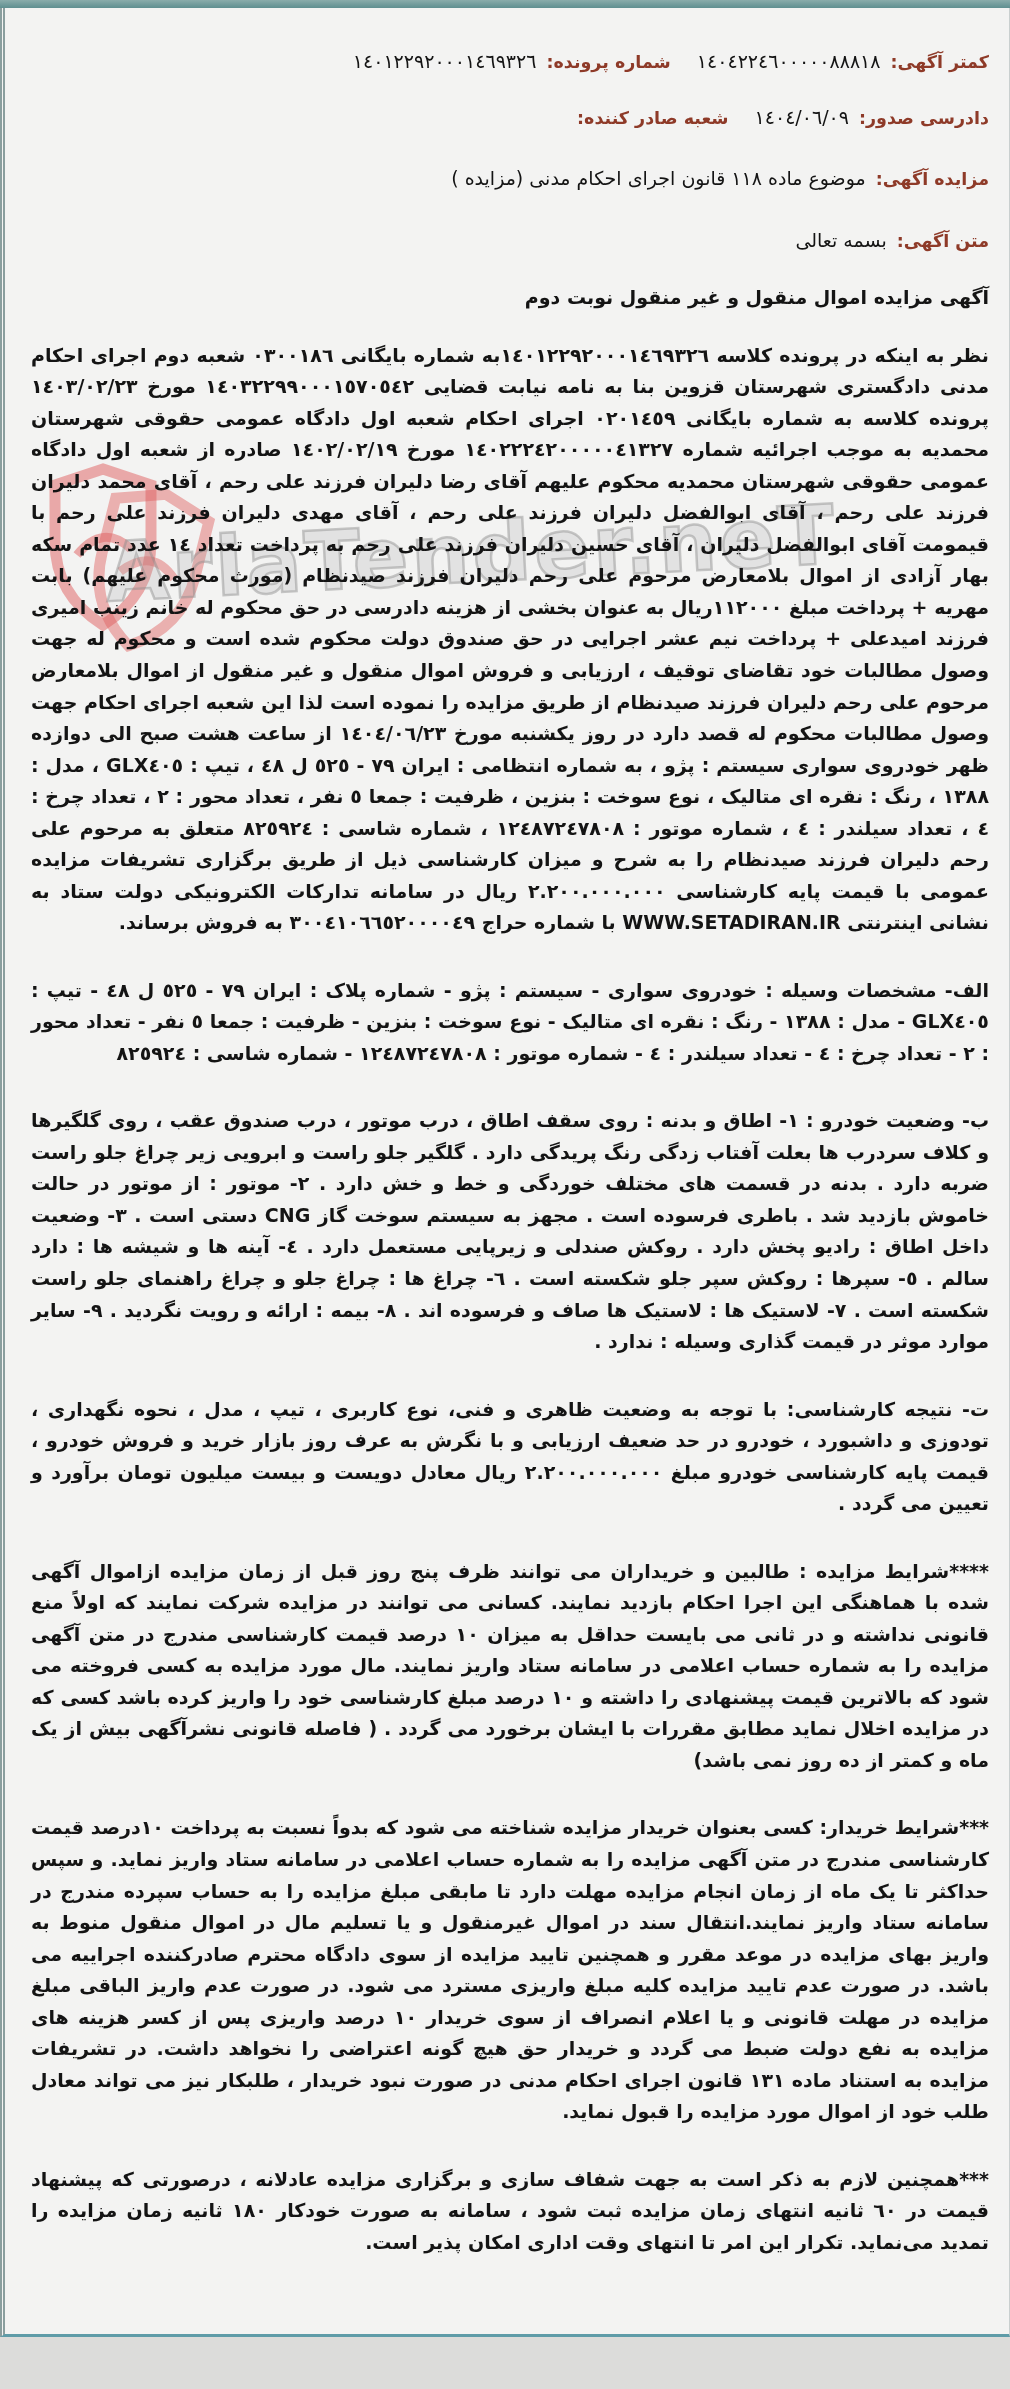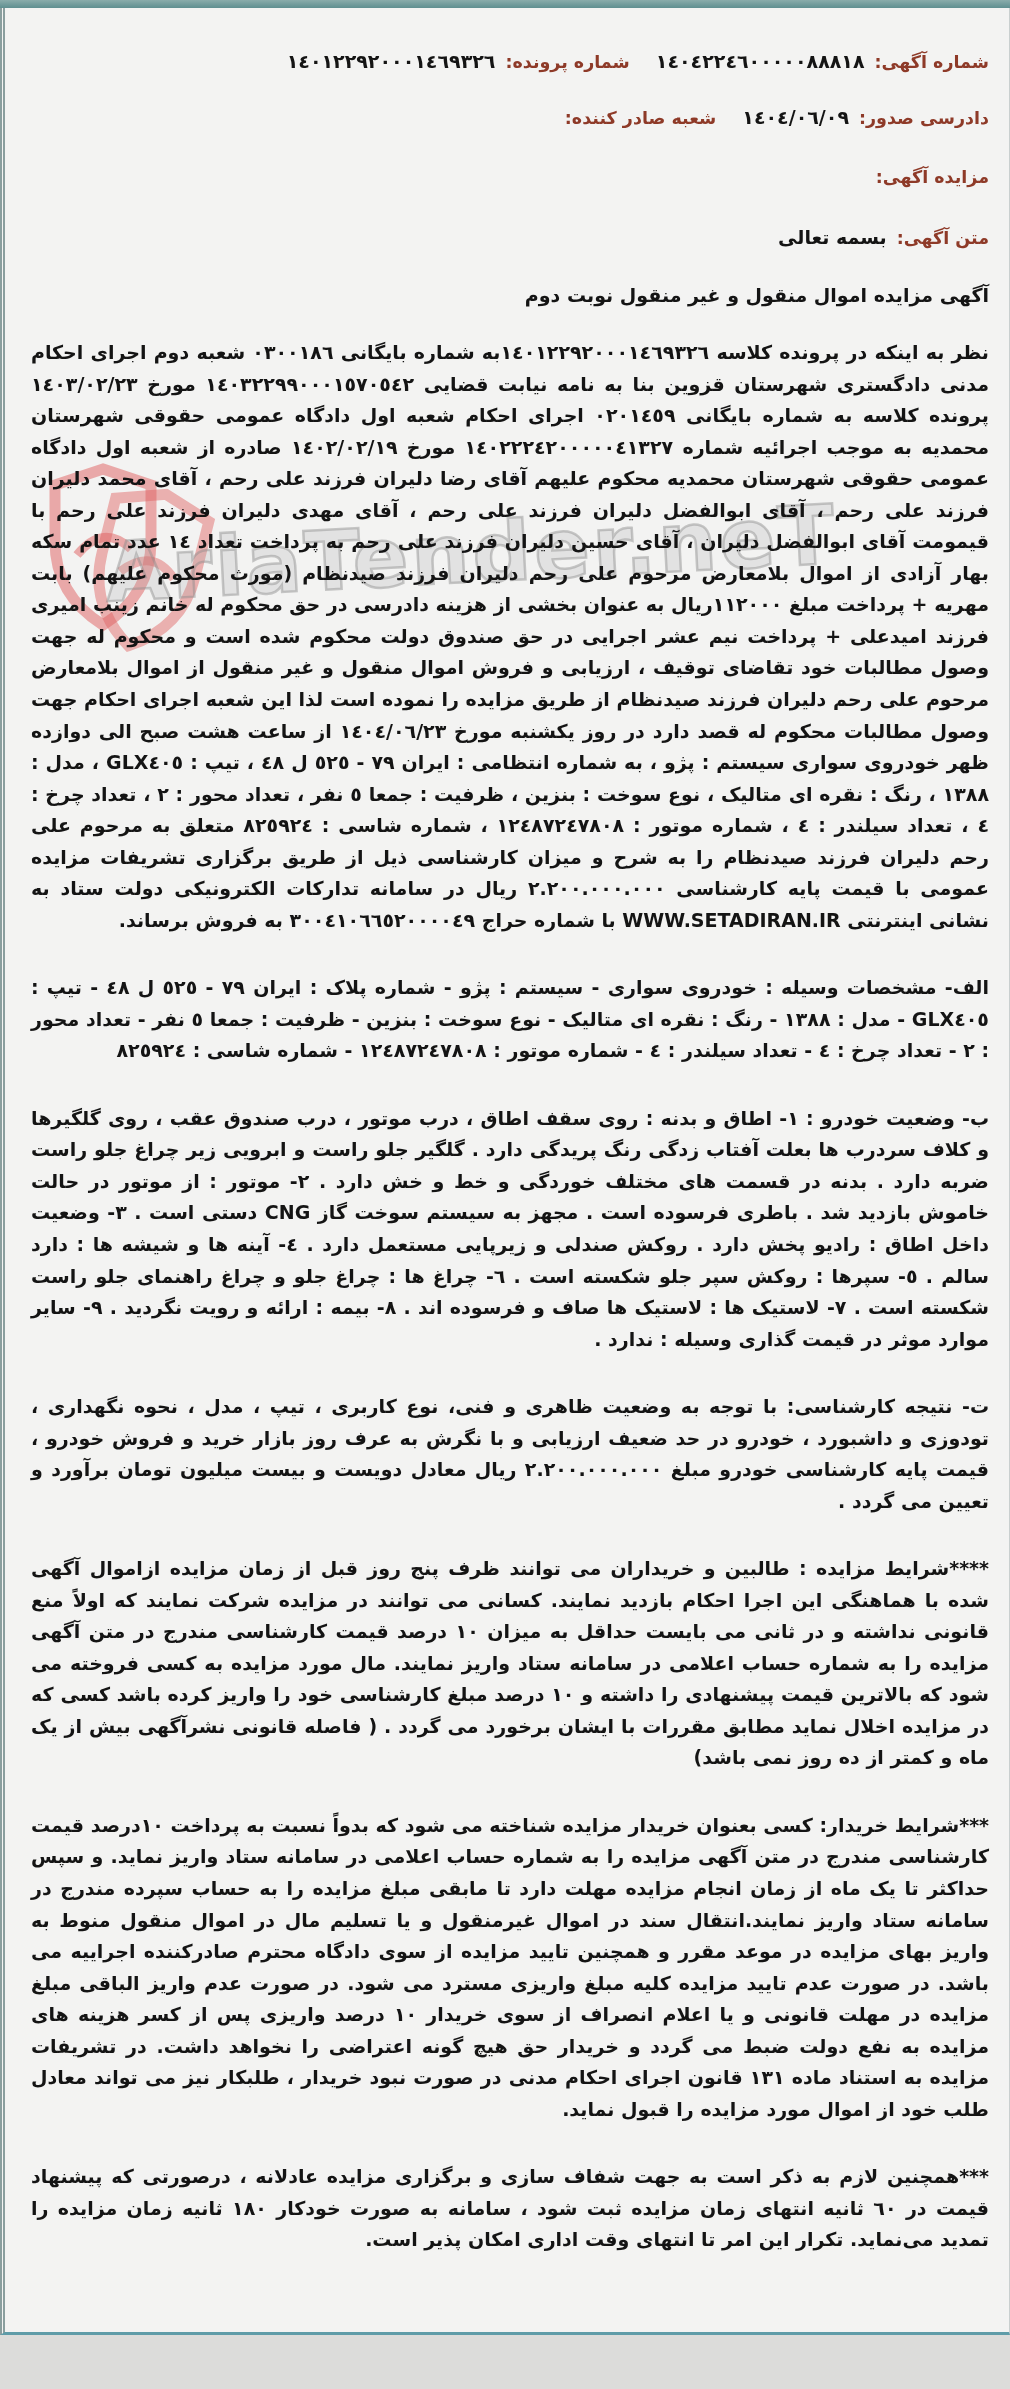--- a/index.html
+++ b/index.html
@@ -40,21 +40,21 @@
     margin-bottom: 24px;
     flex-wrap: nowrap;
   }
   .pair { display: flex; gap: 10px; align-items: baseline; white-space: nowrap; }
   .lbl {
     color: #8e3a28;
     font-size: 17.5px;
     font-weight: bold;
     white-space: nowrap;
   }
-  .val { color: #141414; font-weight: bold; }
+  .val { color: #141414; font-weight: normal; }
   .subject-row { margin-top: 30px; margin-bottom: 30px; }
   .matn-row { margin-top: 6px; margin-bottom: 26px; }
   .notice-title { margin: 0 0 26px 0; text-align: right; }
   .doc p {
     margin: 0 0 36px 0;
     text-align: justify;
   }
   
   .wm-layer { position: absolute; inset: 0; z-index: 0; pointer-events: none; }
   .wm-shield { position: absolute; left: 42px; top: 455px; opacity: 0.5; }
@@ -88,21 +88,21 @@
       <path d="M56 6 L104 22 V78 Q104 132 56 162 Q8 132 8 78 V22 Z" fill="none" stroke="#e06060" stroke-width="11"></path>
       <path d="M30 92 Q56 60 84 86" fill="none" stroke="#e06060" stroke-width="9"></path>
     </svg>
     <span class="wm-text">AriaTender.neT</span>
   </div>
 
   <div class="doc">
 
     <div class="hdr-row">
       <span class="pair">
-        <span class="lbl">شماره آگهی:</span>
+        <span class="lbl">کمتر آگهی:</span>
         <span class="val">١٤٠٤٢٢٤٦٠٠٠٠٠٨٨٨١٨</span>
       </span>
       <span class="pair">
         <span class="lbl">شماره پرونده:</span>
         <span class="val">١٤٠١٢٢٩٢٠٠٠١٤٦٩٣٢٦</span>
       </span>
     </div>
 
     <div class="hdr-row">
       <span class="pair">
@@ -110,20 +110,21 @@
         <span class="val">١٤٠٤/٠٦/٠٩</span>
       </span>
       <span class="pair">
         <span class="lbl">شعبه صادر کننده:</span>
       </span>
     </div>
 
     <div class="hdr-row subject-row">
       <span class="pair">
         <span class="lbl">مزایده آگهی:</span>
+        <span class="val">موضوع ماده ١١٨ قانون اجرای احکام مدنی (مزایده )</span>
       </span>
     </div>
 
     <div class="hdr-row matn-row">
       <span class="pair">
         <span class="lbl">متن آگهی:</span>
         <span class="val">بسمه تعالی</span>
       </span>
     </div>
 

